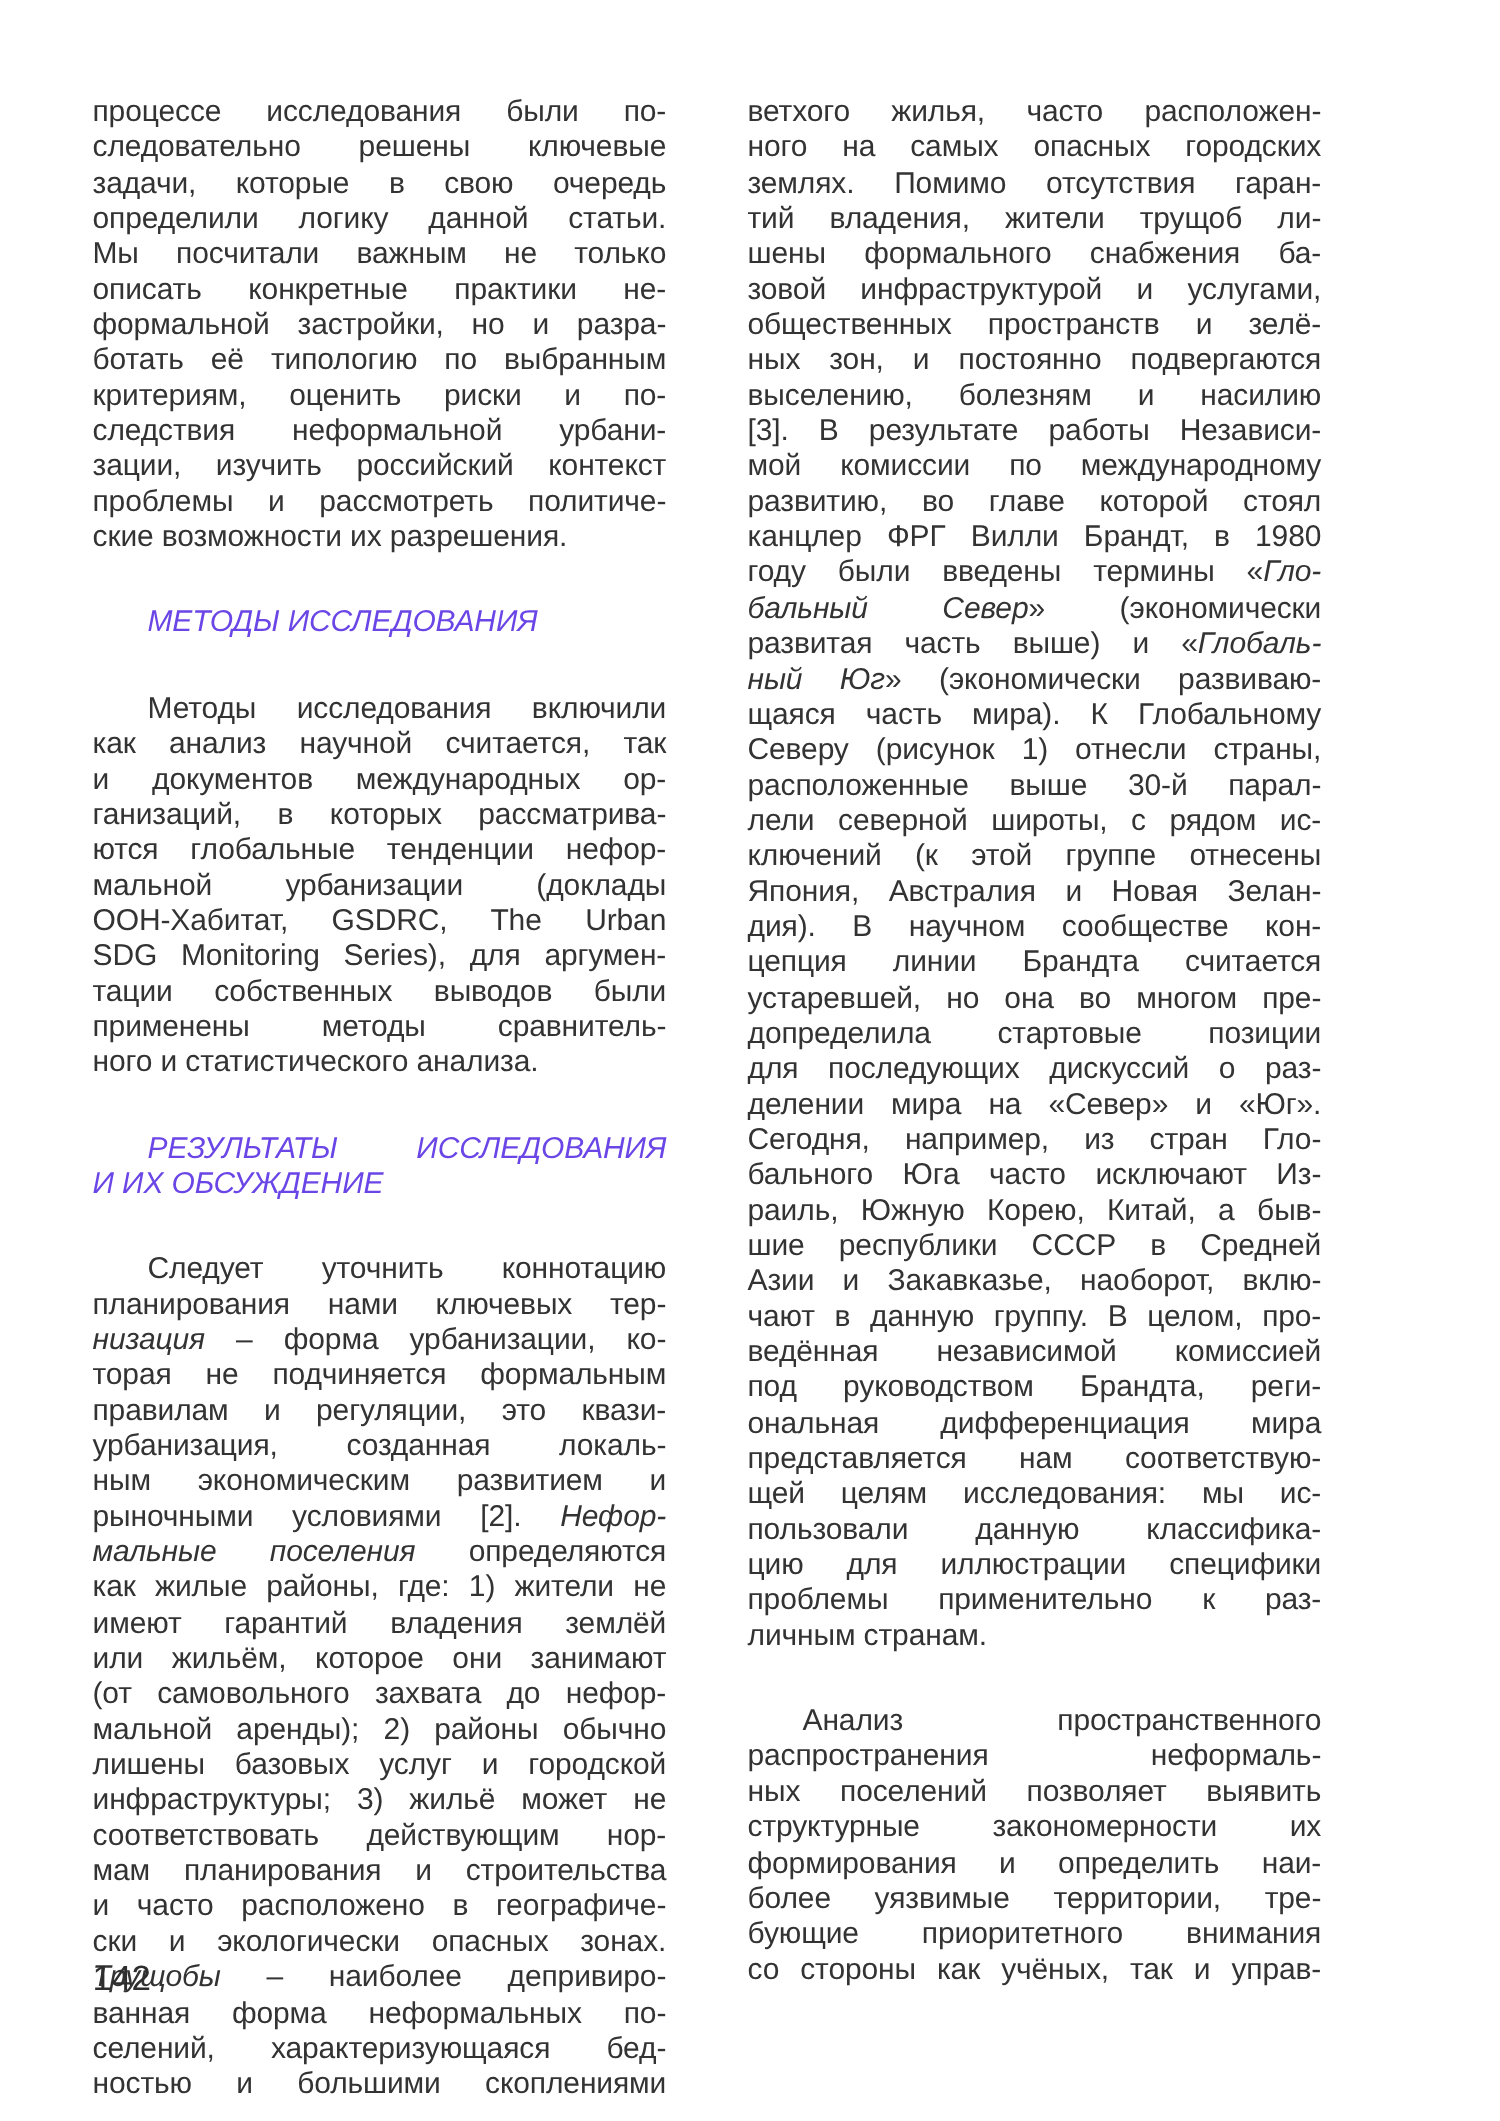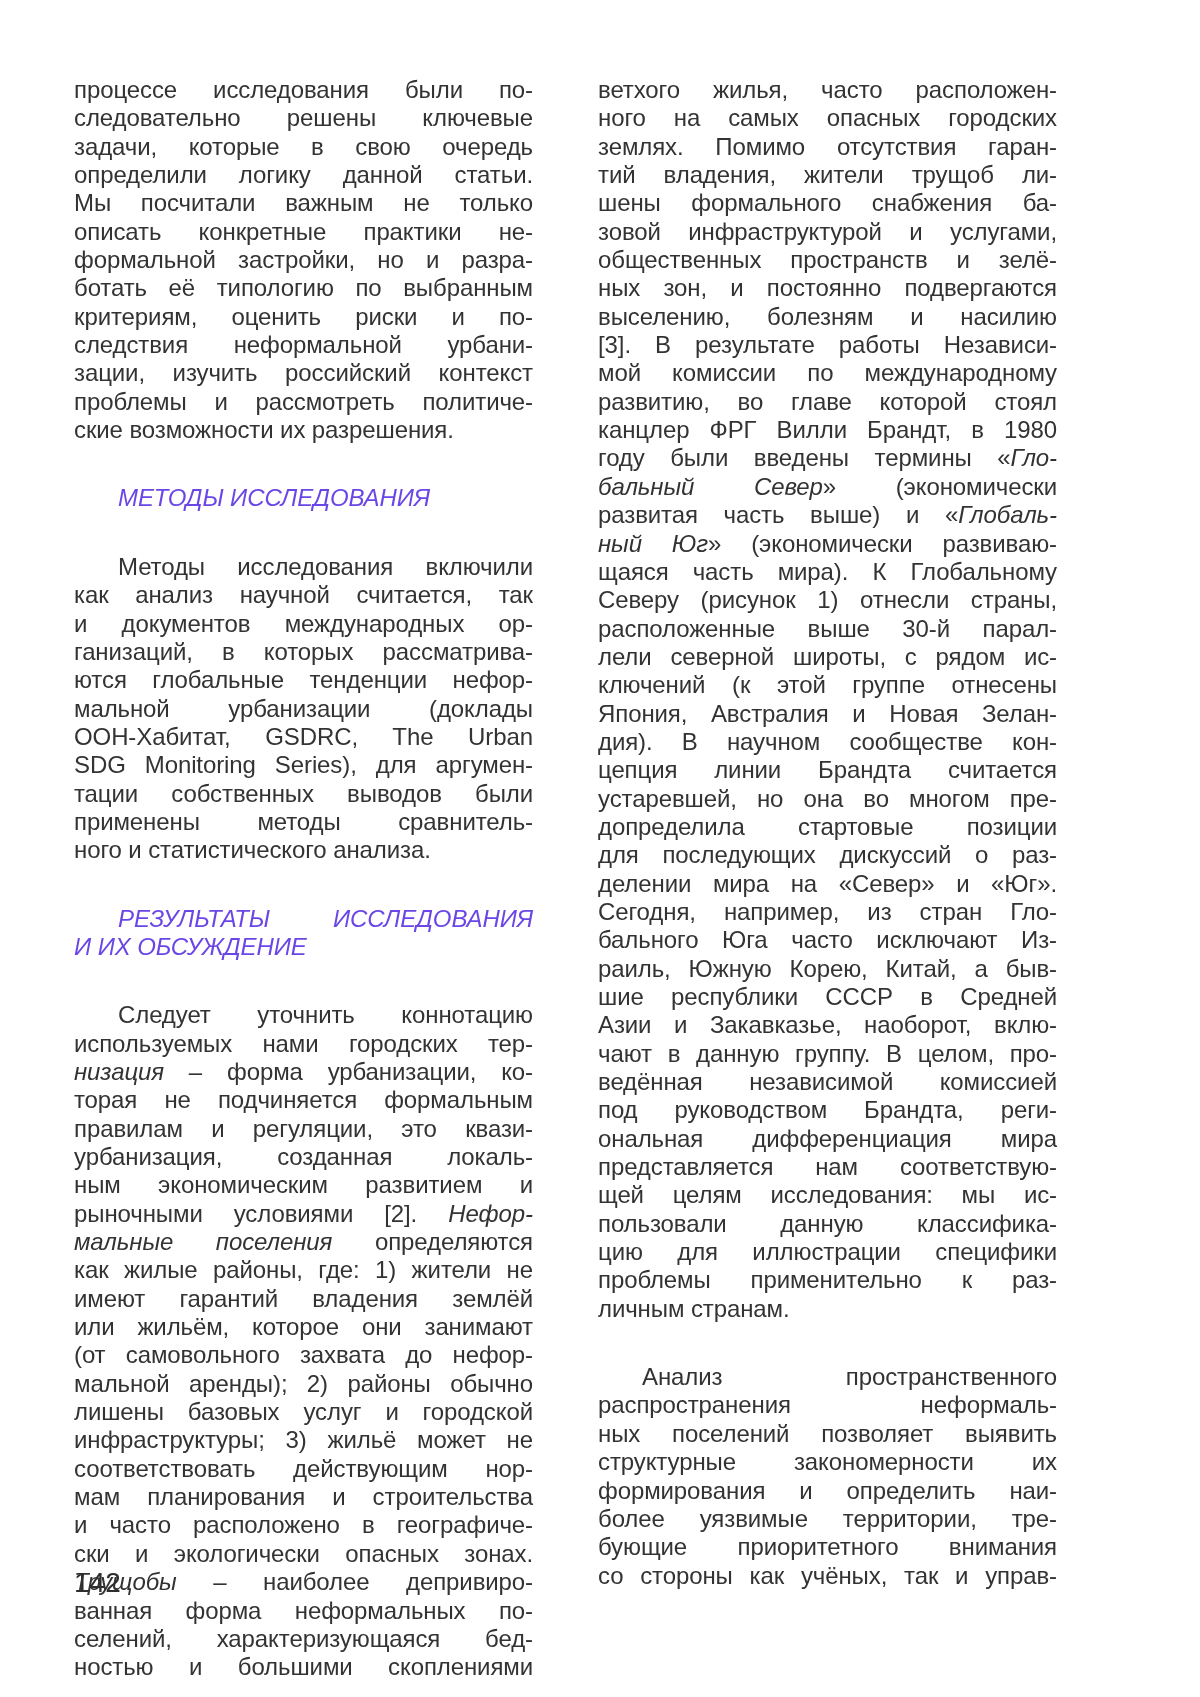--- a/index.html
+++ b/index.html
@@ -99,21 +99,21 @@
           <div class="line"><span>тации собственных выводов были</span></div>
           <div class="line"><span>применены методы сравнитель-</span></div>
           <div class="line last"><span>ного и статистического анализа.</span></div>
         </div>
         <div class="para heading">
           <div class="line indent"><span>РЕЗУЛЬТАТЫ ИССЛЕДОВАНИЯ</span></div>
           <div class="line last"><span>И ИХ ОБСУЖДЕНИЕ</span></div>
         </div>
         <div class="para">
           <div class="line indent"><span>Следует уточнить коннотацию</span></div>
-          <div class="line"><span>используемых нами городских тер-</span></div>
+          <div class="line"><span>планирования нами ключевых тер-</span></div>
           <div class="line"><i>низация</i><span> – форма урбанизации, ко-</span></div>
           <div class="line"><span>торая не подчиняется формальным</span></div>
           <div class="line"><span>правилам и регуляции, это квази-</span></div>
           <div class="line"><span>урбанизация, созданная локаль-</span></div>
           <div class="line"><span>ным экономическим развитием и</span></div>
           <div class="line"><span>рыночными условиями [2]. </span><i>Нефор-</i></div>
           <div class="line"><i>мальные поселения</i><span> определяются</span></div>
           <div class="line"><span>как жилые районы, где: 1) жители не</span></div>
           <div class="line"><span>имеют гарантий владения землёй</span></div>
           <div class="line"><span>или жильём, которое они занимают</span></div>

